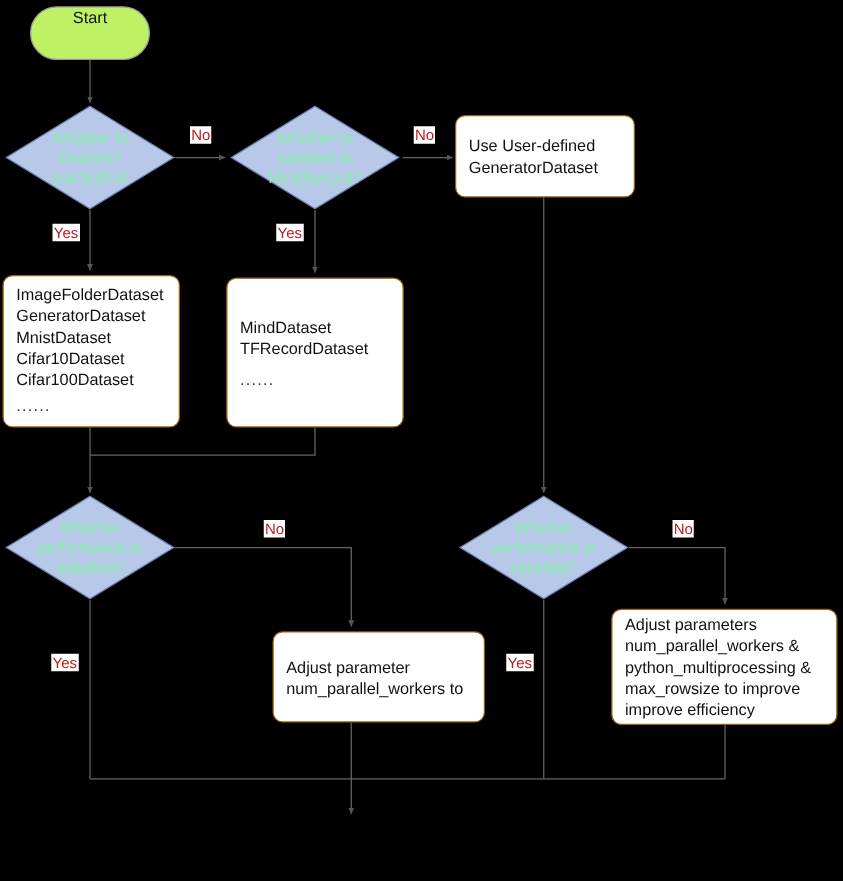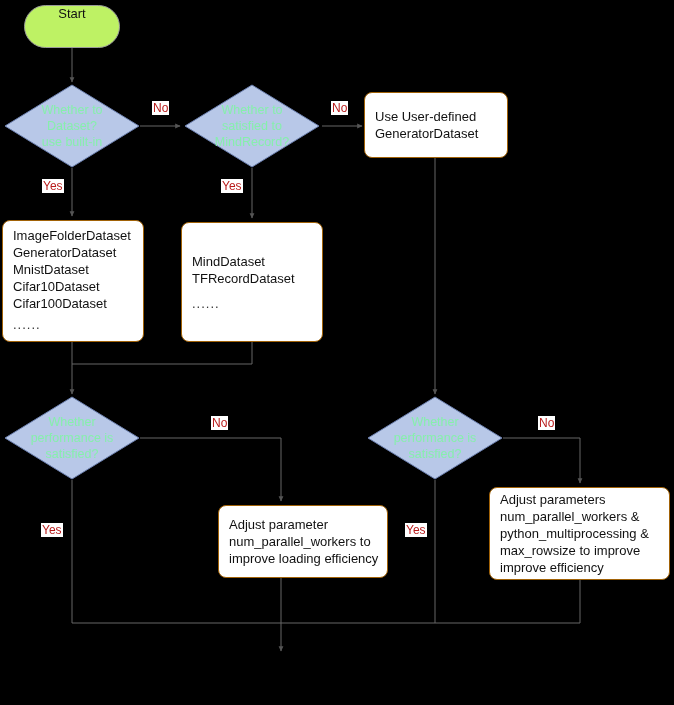--- a/index.html
+++ b/index.html
@@ -142,21 +142,20 @@
     <div class="dtext">
       <div>Whether</div>
       <div>performance is</div>
       <div>satisfied?</div>
     </div>
   </div>
 
   <div class="node process center-v" style="left:196px;top:505px;width:170px;height:73px;margin-left:22px;">
     <span class="ln">Adjust parameter</span>
     <span class="ln">num_parallel_workers to</span>
-    <span class="ln">improve loading efficiency</span>
   </div>
 
   <div class="node process center-v" style="left:489px;top:487px;width:181px;height:93px;">
     <span class="ln">Adjust parameters</span>
     <span class="ln">num_parallel_workers &amp;</span>
     <span class="ln">python_multiprocessing &amp;</span>
     <span class="ln">max_rowsize to improve</span>
     <span class="ln">improve efficiency</span>
   </div>
 

